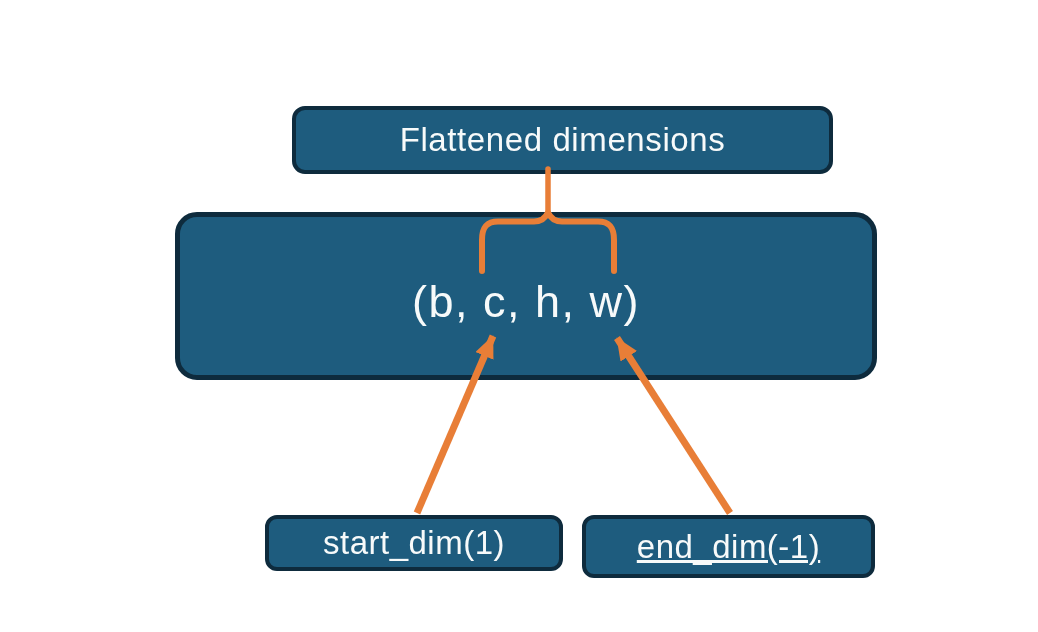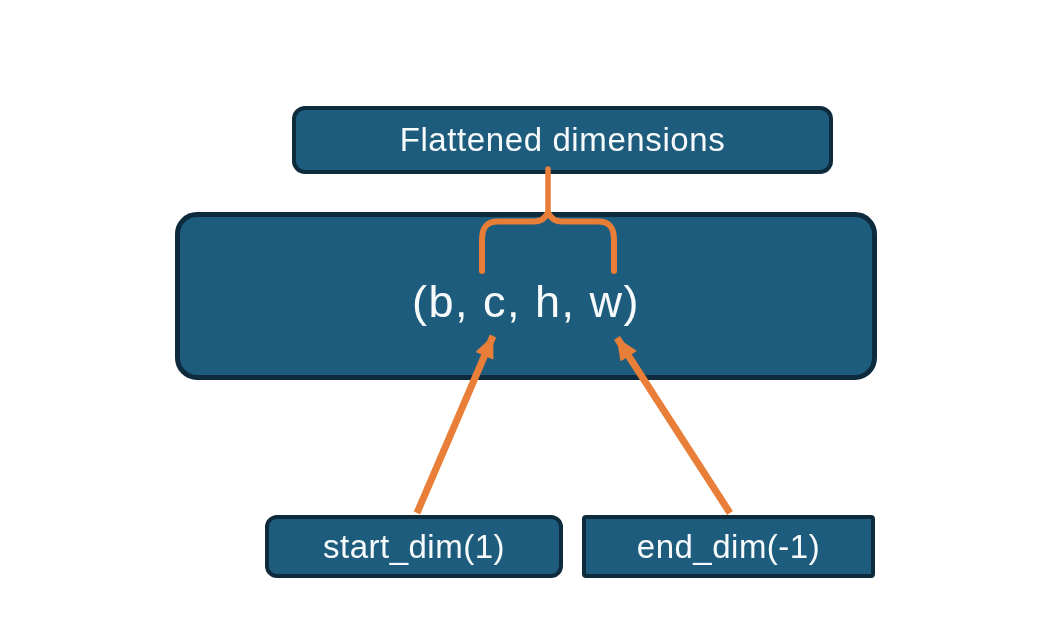--- a/index.html
+++ b/index.html
@@ -35,28 +35,28 @@
     border-radius: 13px; border-width: 4.5px;
     font-size: 33px; letter-spacing: 0.6px; margin-top: 8px;
   }
   .tensor-node {
     left: 175px; top: 212px; width: 702px; height: 168px;
     border-radius: 22px; border-width: 5px;
     font-size: 45px; letter-spacing: 1.5px;
     padding-top: 12px;
   }
   .start-node {
-    left: 265px; top: 515px; width: 298px; height: 63px;
+    left: 265px; top: 515px; width: 298px; height: 56px;
     border-radius: 12px; border-width: 4.5px;
     font-size: 33px; letter-spacing: 0.5px;
   }
   .end-node {
     left: 582px; top: 515px; width: 293px; height: 63px;
-    border-radius: 4px; border-width: 4.5px;
-    font-size: 33px; letter-spacing: 0.5px;
+    border-radius: 12px; border-width: 4.5px;
+    font-size: 33px; letter-spacing: 0.5px; text-decoration: underline;
   }
   .overlay {
     position: absolute;
     left: 0; top: 0;
     width: 1038px; height: 632px;
     z-index: 2;
     pointer-events: none;
   }
   .connector {
     stroke: var(--connector);

